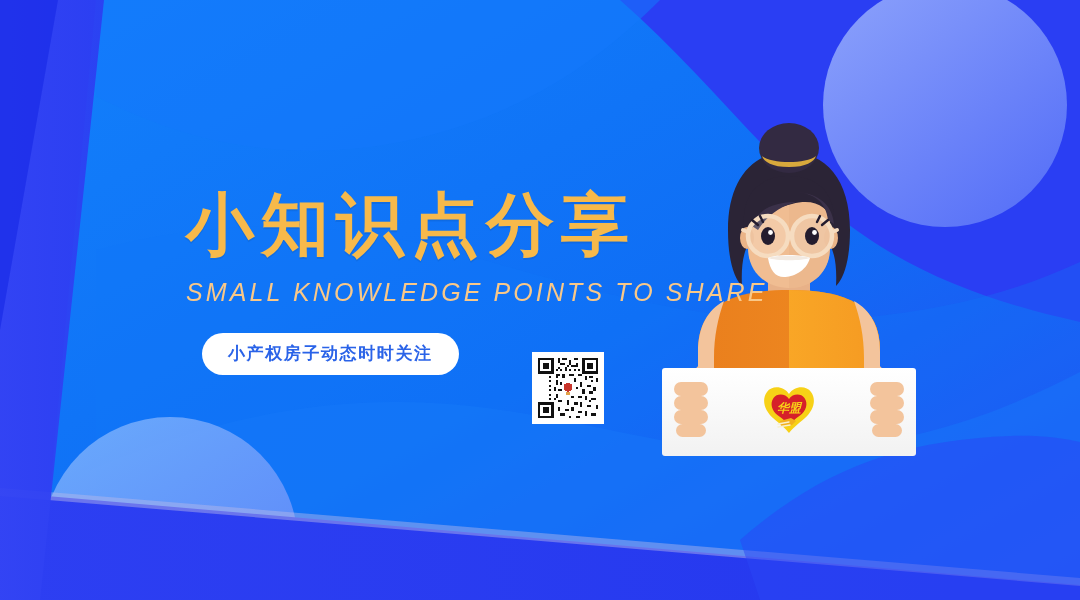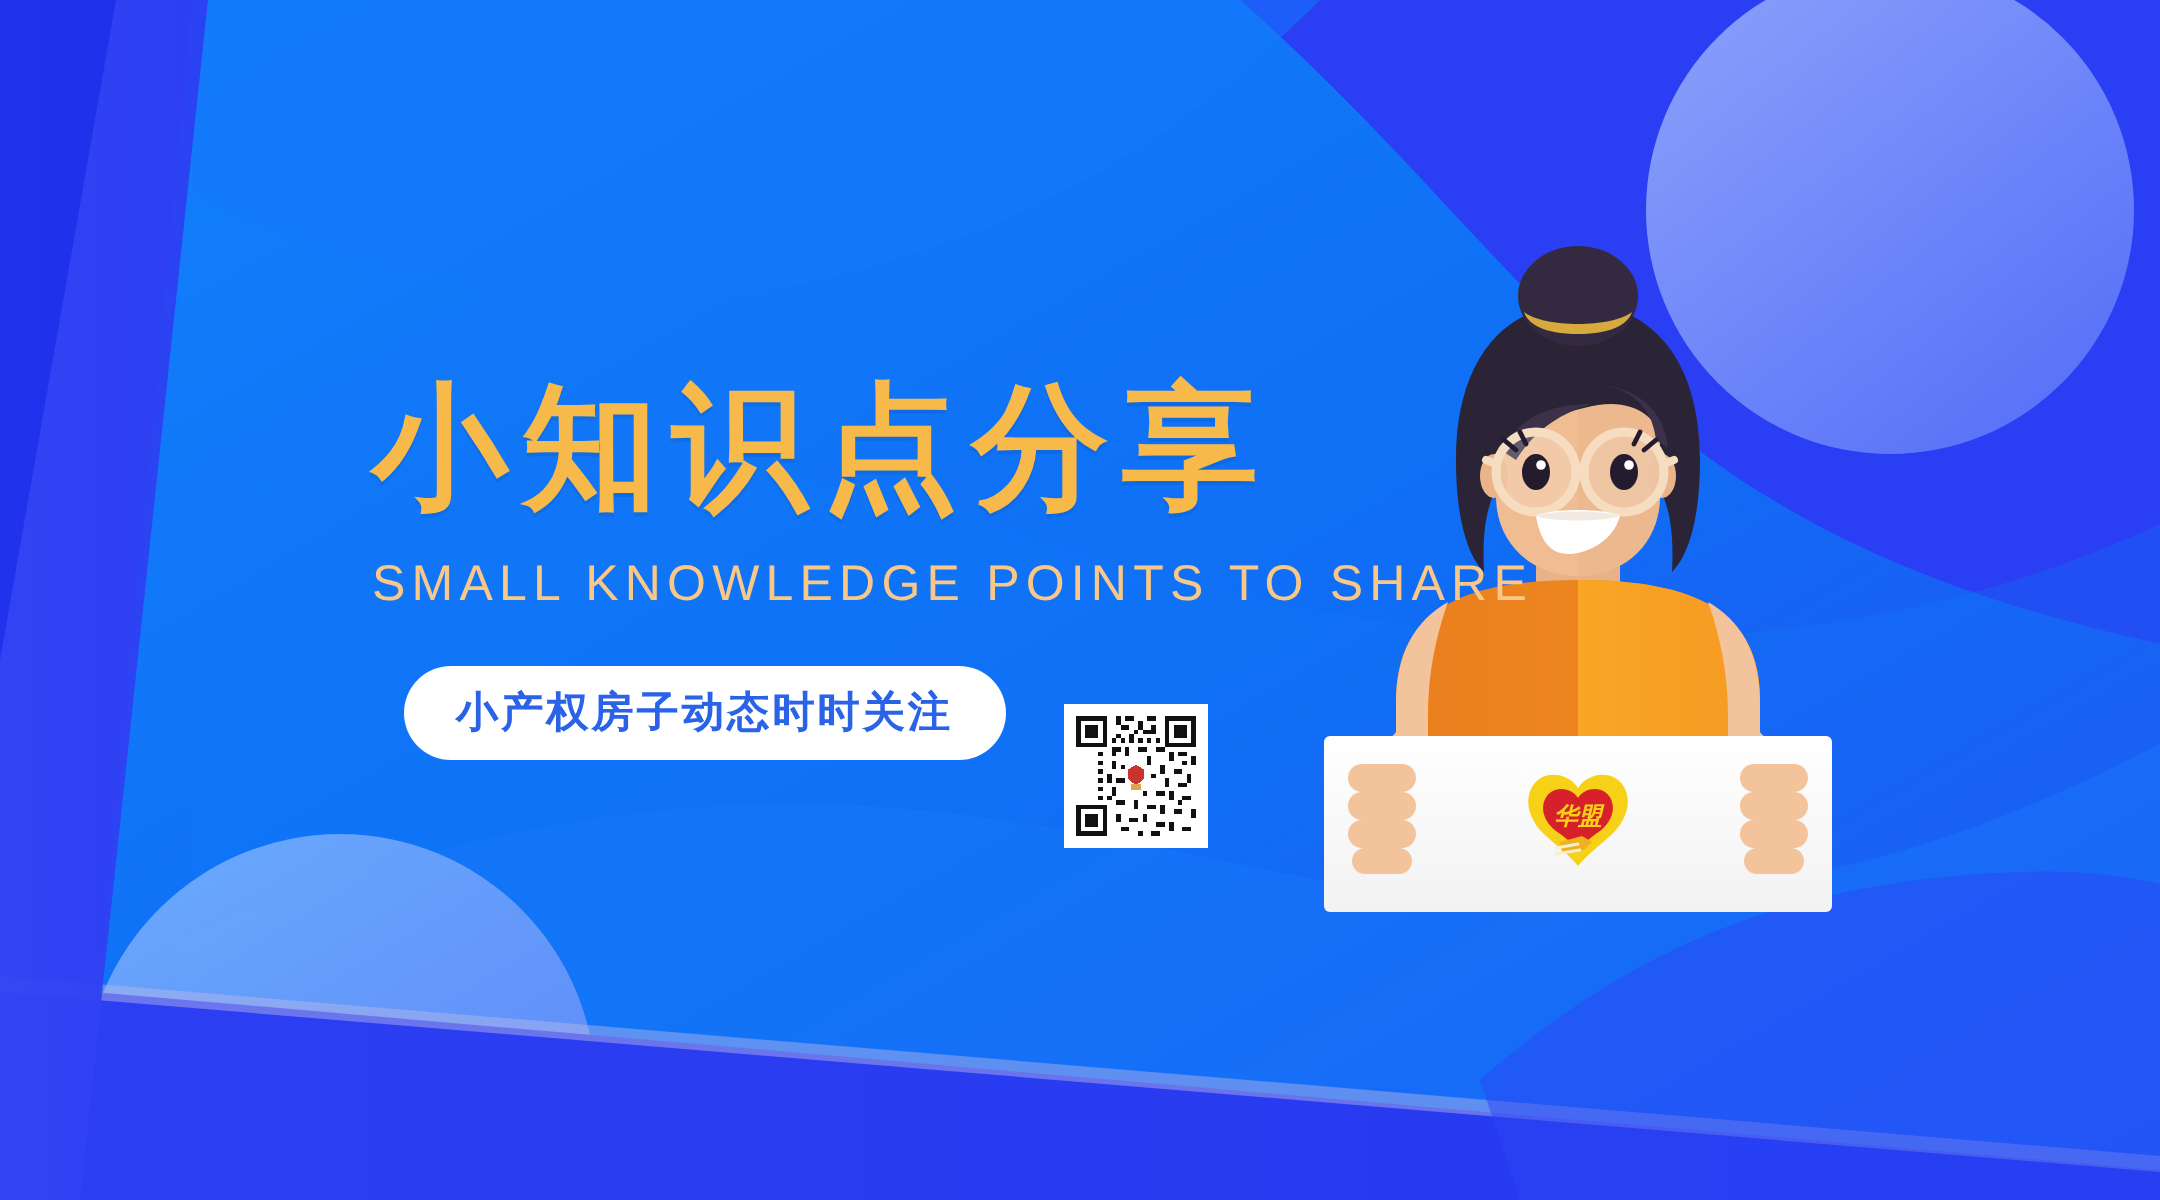--- a/index.html
+++ b/index.html
@@ -33,30 +33,31 @@
     white-space:nowrap;
     text-shadow:0 2px 0 rgba(0,0,0,0.07);
   }
   .subtitle {
     margin-top:16px;
     font-size:25px;
     font-weight:400;
     color:#f9c888;
     letter-spacing:3.1px;
     white-space:nowrap;
+    font-style:italic;
   }
   .tag-btn {
     display:inline-block;
     margin-top:26px;
     margin-left:16px;
     padding:9px 26px 10px 26px;
     border-radius:999px;
     background:#ffffff;
     color:#2a63e8;
-    font-size:21px;
+    font-size:17px;
     font-weight:700;
     letter-spacing:1.6px;
     white-space:nowrap;
   }
 
   
   .qr-wrap {
     position:absolute;
     left:532px; top:352px;
     width:72px; height:72px;

